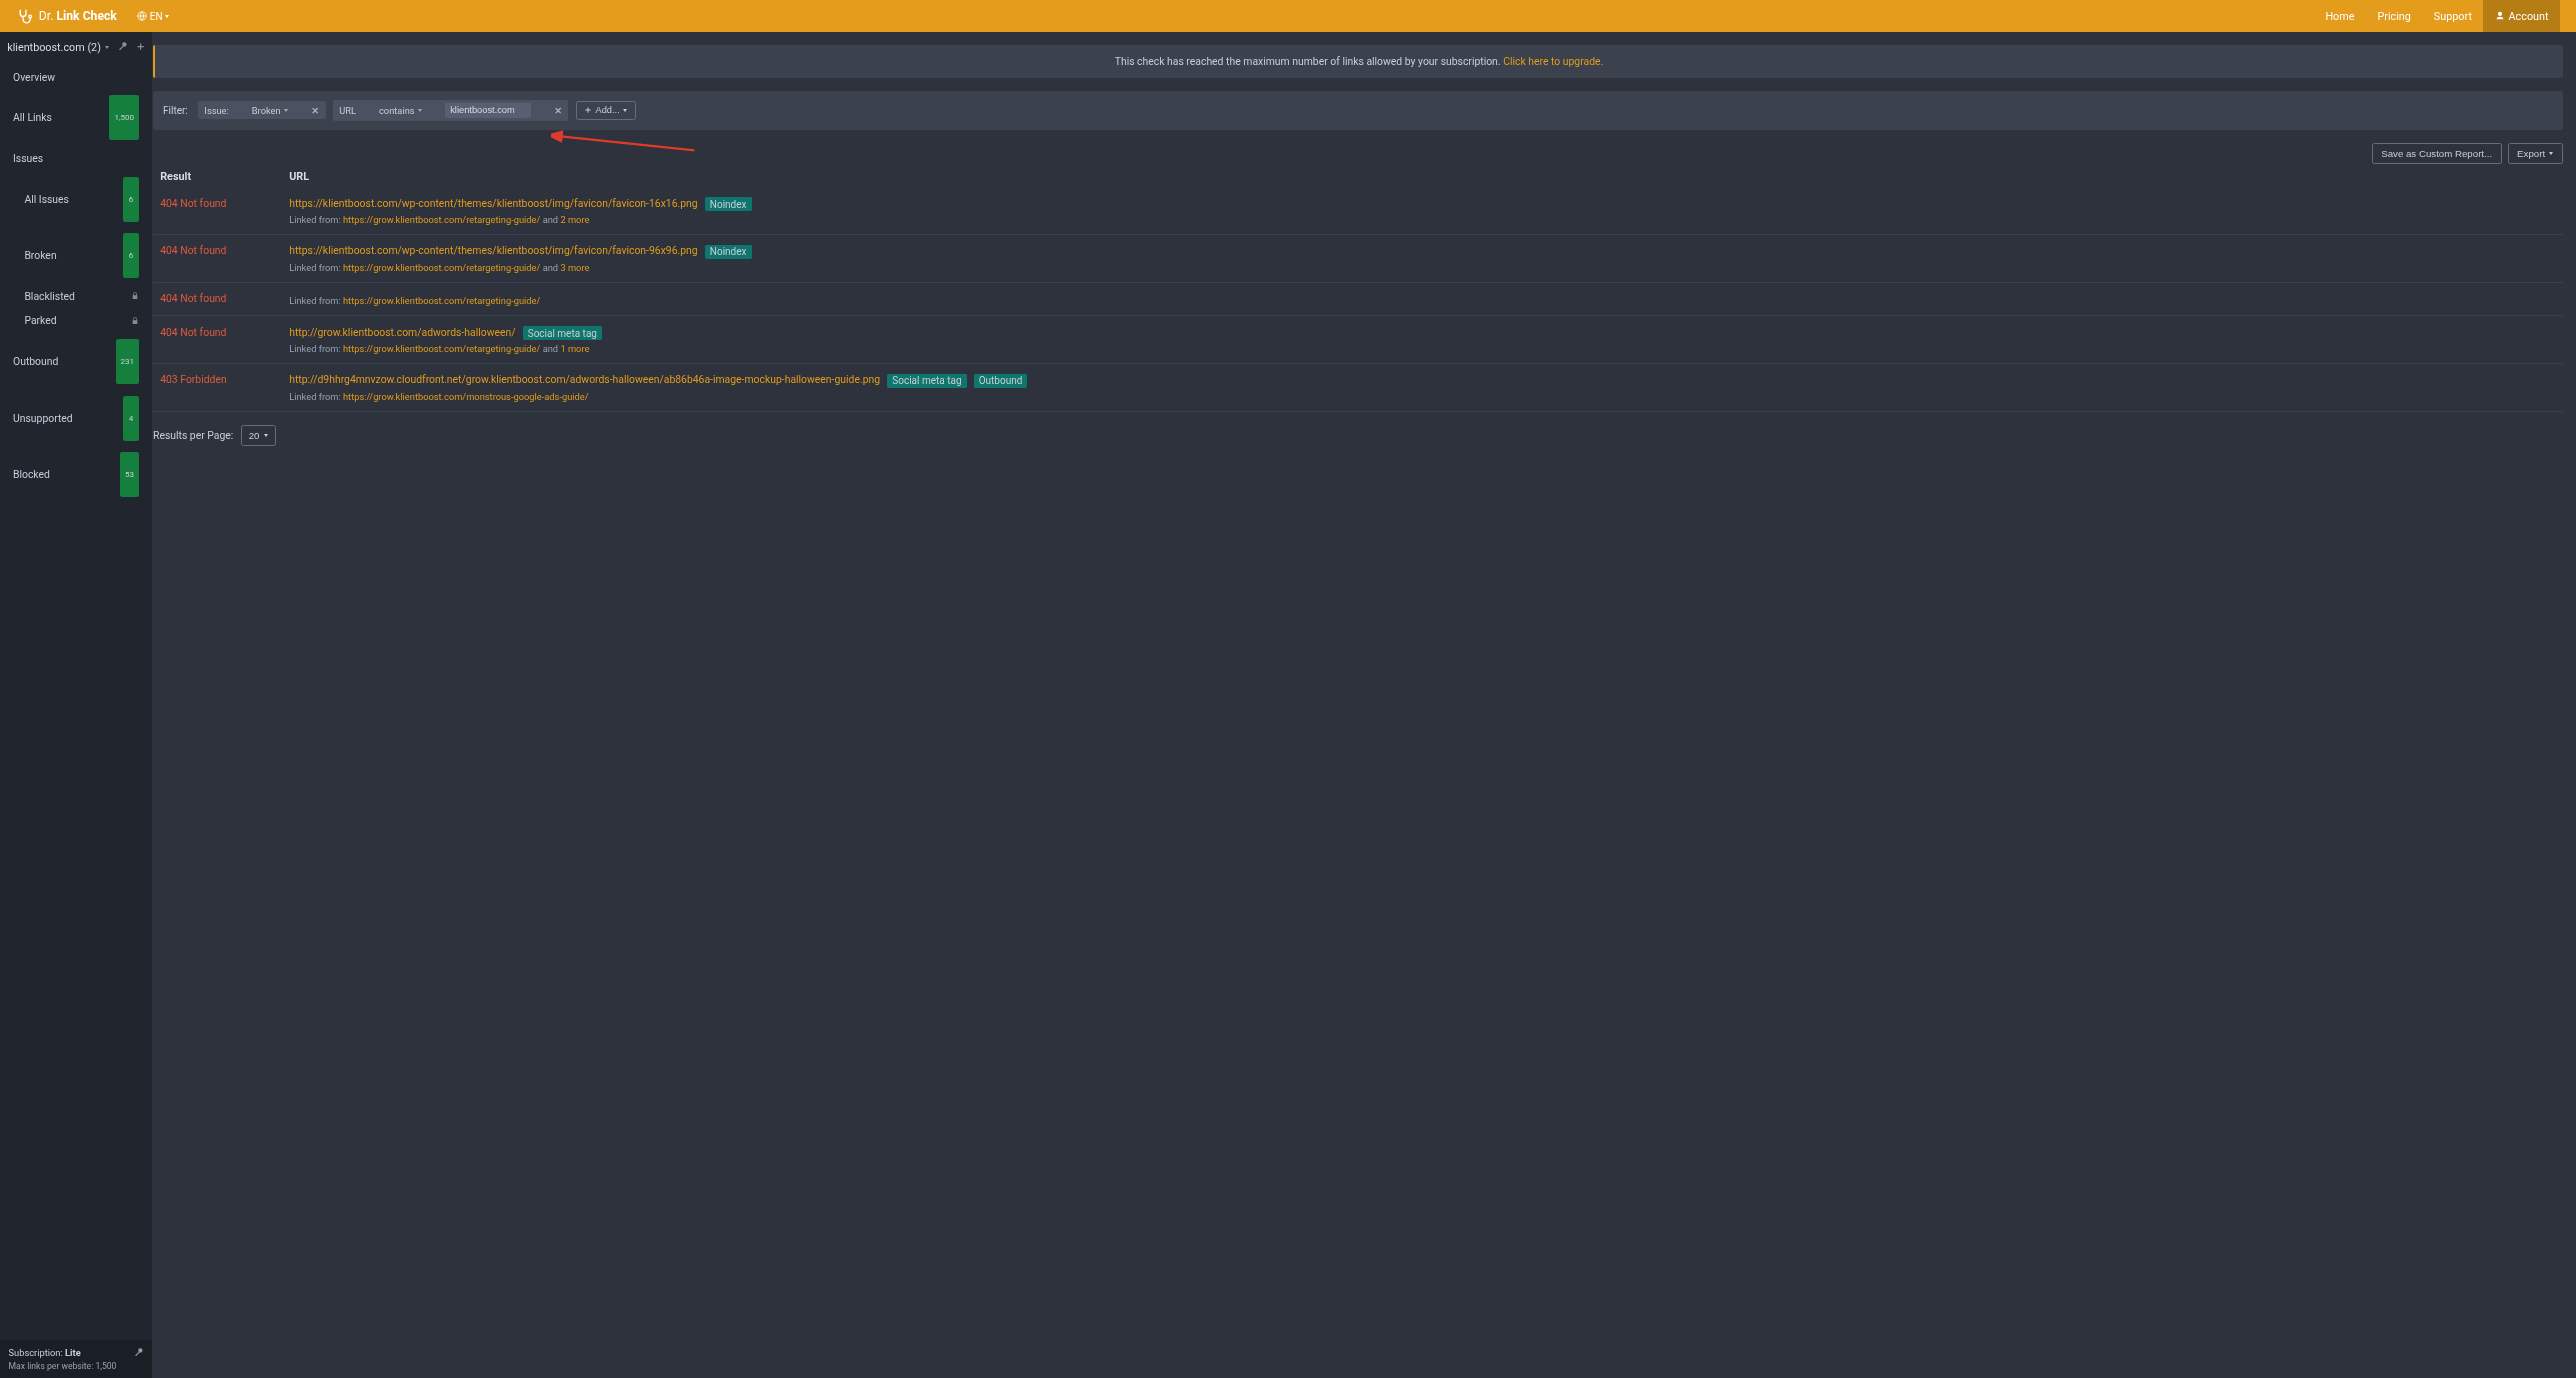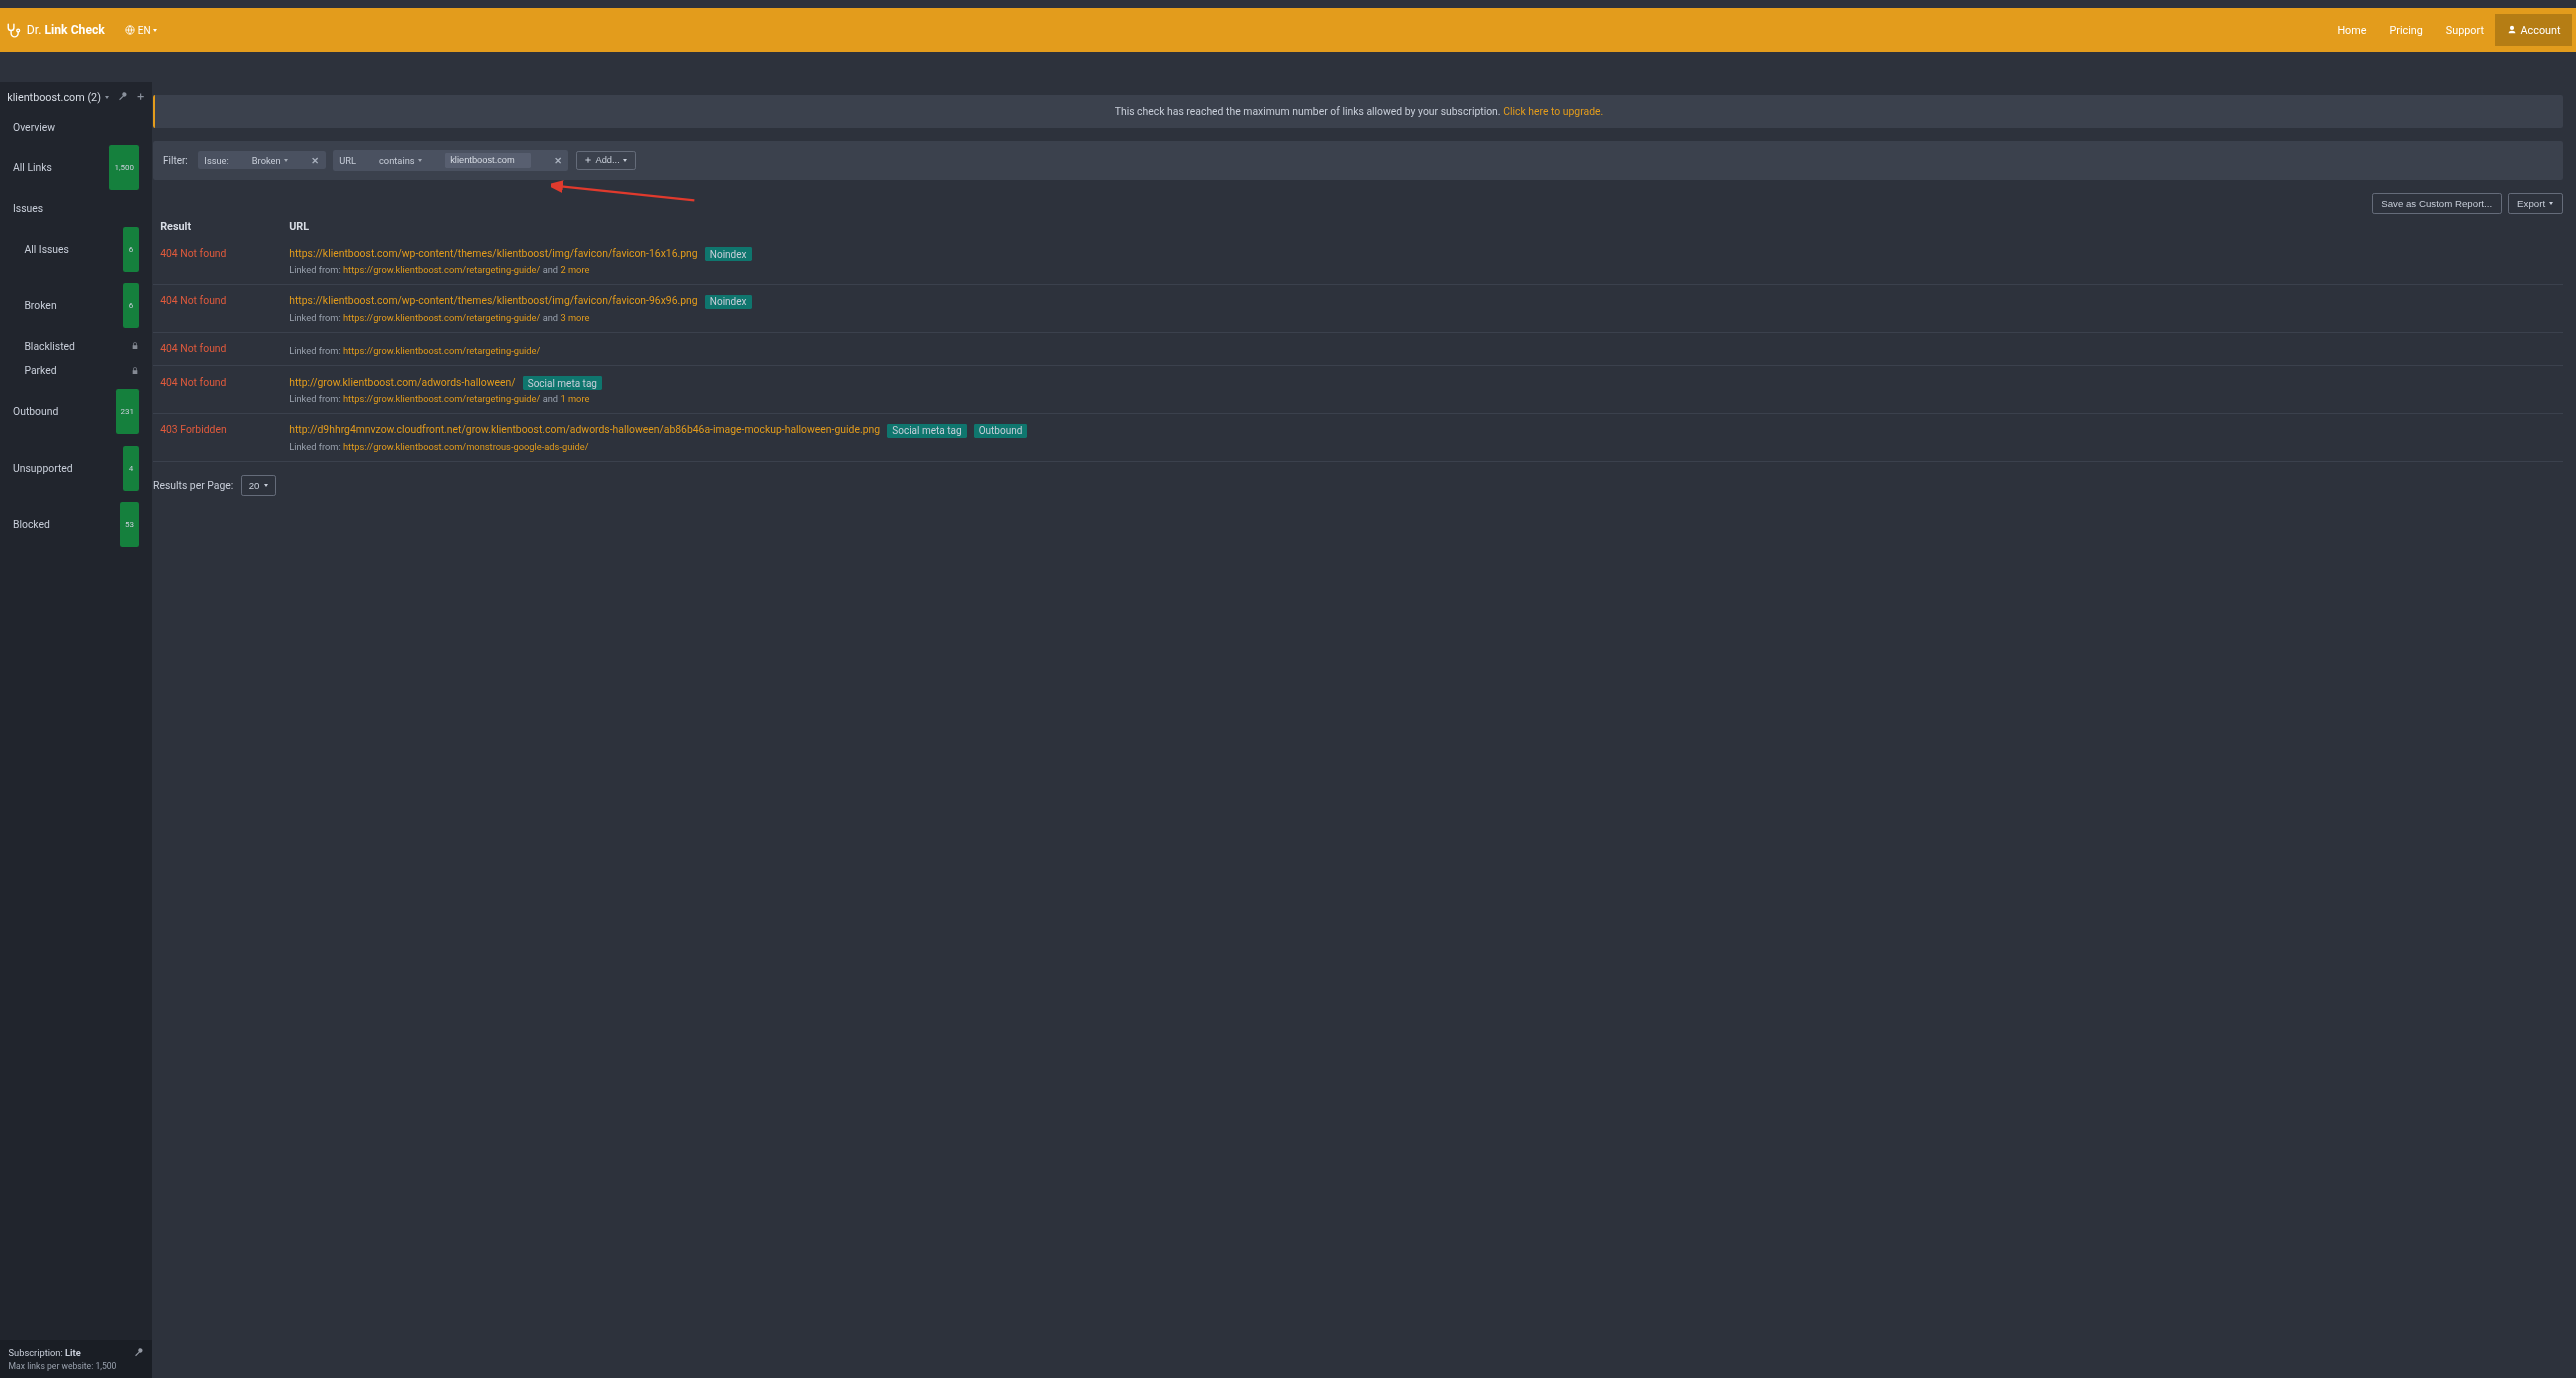--- a/index.html
+++ b/index.html
@@ -9,35 +9,34 @@
   color: #c8ced9;
   font-size: 10px;
   overflow: hidden;
 }
 .app { display: flex; flex-direction: column; height: 100vh; }
 .topbar {
   background: #e39c1c;
   color: #fff;
   display: flex;
   align-items: center;
-  height: 44px;
-  padding: 0 4px;
-  margin-top: 8px;
+  height: 32px;
+  padding: 0 16px;
 }
 .logo-area { display: flex; align-items: center; gap: 5.8px; }
 .logo-icon { width: 17px; height: 17px; }
 .logo-text { font-size: 12.2px; }
 .logo-text .bold { font-weight: 700; }
 .lang-switch { margin-left: 20px; display: flex; align-items: center; gap: 2.9px; cursor: pointer; font-size: 10px; }
 .nav-right { margin-left: auto; display: flex; align-items: center; }
 .nav-right a { color: #fff; text-decoration: none; padding: 0 11.5px; height: 32px; display: flex; align-items: center; font-size: 10.8px; }
 .account-link { background: #b57d14; }
 .account-link .user-icon { width: 10px; height: 10px; margin-right: 3.6px; }
 
-.body-area { display: flex; flex: 1; min-height: 0; margin-top: 30px; }
+.body-area { display: flex; flex: 1; min-height: 0; }
 .sidebar {
   width: 152px;
   background: #21252d;
   display: flex;
   flex-direction: column;
   color: #c8ced9;
 }
 .sidebar-header {
   display: flex; align-items: center;
   padding: 8.6px 7.2px;

